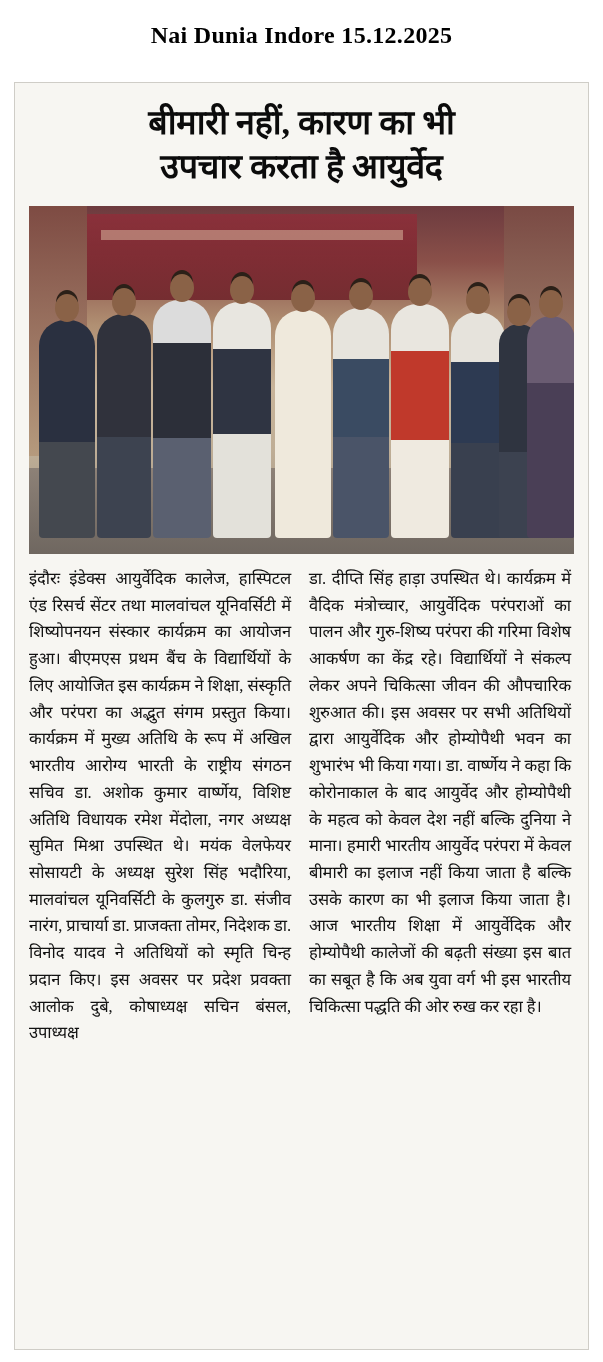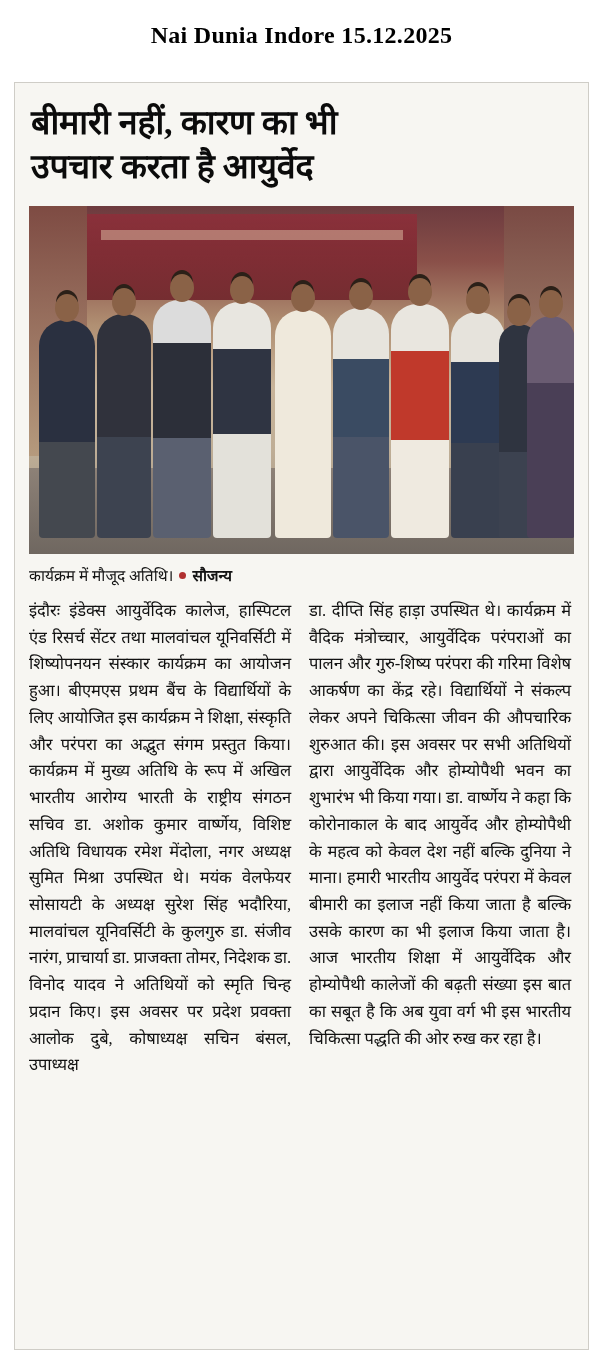--- a/index.html
+++ b/index.html
@@ -34,20 +34,21 @@
     left: 14px;
     top: 82px;
     width: 575px;
     height: 1268px;
     background: #f7f6f2;
     border: 1px solid #cfcdc7;
     box-sizing: border-box;
     overflow: hidden;
   }
   .headline {
+    text-align: center;
     font-family: "Liberation Serif", serif;
     font-weight: bold;
     color: #0b0b0b;
     font-size: 34px;
     line-height: 1.28;
     padding: 18px 16px 6px 16px;
     letter-spacing: -0.2px;
   }
   .headline .l2 { display: block; }
   .photo-wrap {
@@ -182,25 +183,20 @@
           <span class="head"></span>
         </div>
       <div class="person" style="left:470px; width:40px; height:214px; background:linear-gradient(to bottom,#2f3440 0 60%,#3c4250 60% 100%);">
           <span class="head"></span>
         </div>
       <div class="person" style="left:498px; width:48px; height:222px; background:linear-gradient(to bottom,#6a5c72 0 30%,#4a3f56 30% 100%);">
           <span class="head"></span>
         </div>
     </div>
 
-    <div class="caption">
-      <span>कार्यक्रम में मौजूद अतिथि।</span>
-      <span class="bullet"></span>
-      <span class="src">सौजन्य</span>
-    </div>
 
     <div class="columns">
       <div class="col">
         <p>इंदौरः इंडेक्स आयुर्वेदिक कालेज, हास्पिटल एंड रिसर्च सेंटर तथा मालवांचल यूनिवर्सिटी में शिष्योपनयन संस्कार कार्यक्रम का आयोजन हुआ। बीएमएस प्रथम बैंच के विद्यार्थियों के लिए आयोजित इस कार्यक्रम ने शिक्षा, संस्कृति और परंपरा का अद्भुत संगम प्रस्तुत किया। कार्यक्रम में मुख्य अतिथि के रूप में अखिल भारतीय आरोग्य भारती के राष्ट्रीय संगठन सचिव डा. अशोक कुमार वार्ष्णेय, विशिष्ट अतिथि विधायक रमेश मेंदोला, नगर अध्यक्ष सुमित मिश्रा उपस्थित थे। मयंक वेलफेयर सोसायटी के अध्यक्ष सुरेश सिंह भदौरिया, मालवांचल यूनिवर्सिटी के कुलगुरु डा. संजीव नारंग, प्राचार्या डा. प्राजक्ता तोमर, निदेशक डा. विनोद यादव ने अतिथियों को स्मृति चिन्ह प्रदान किए। इस अवसर पर प्रदेश प्रवक्ता आलोक दुबे, कोषाध्यक्ष सचिन बंसल, उपाध्यक्ष</p>
       </div>
       <div class="col">
         <p>डा. दीप्ति सिंह हाड़ा उपस्थित थे। कार्यक्रम में वैदिक मंत्रोच्चार, आयुर्वेदिक परंपराओं का पालन और गुरु-शिष्य परंपरा की गरिमा विशेष आकर्षण का केंद्र रहे। विद्यार्थियों ने संकल्प लेकर अपने चिकित्सा जीवन की औपचारिक शुरुआत की। इस अवसर पर सभी अतिथियों द्वारा आयुर्वेदिक और होम्योपैथी भवन का शुभारंभ भी किया गया। डा. वार्ष्णेय ने कहा कि कोरोनाकाल के बाद आयुर्वेद और होम्योपैथी के महत्व को केवल देश नहीं बल्कि दुनिया ने माना। हमारी भारतीय आयुर्वेद परंपरा में केवल बीमारी का इलाज नहीं किया जाता है बल्कि उसके कारण का भी इलाज किया जाता है। आज भारतीय शिक्षा में आयुर्वेदिक और होम्योपैथी कालेजों की बढ़ती संख्या इस बात का सबूत है कि अब युवा वर्ग भी इस भारतीय चिकित्सा पद्धति की ओर रुख कर रहा है।</p>
       </div>
     </div>
 

